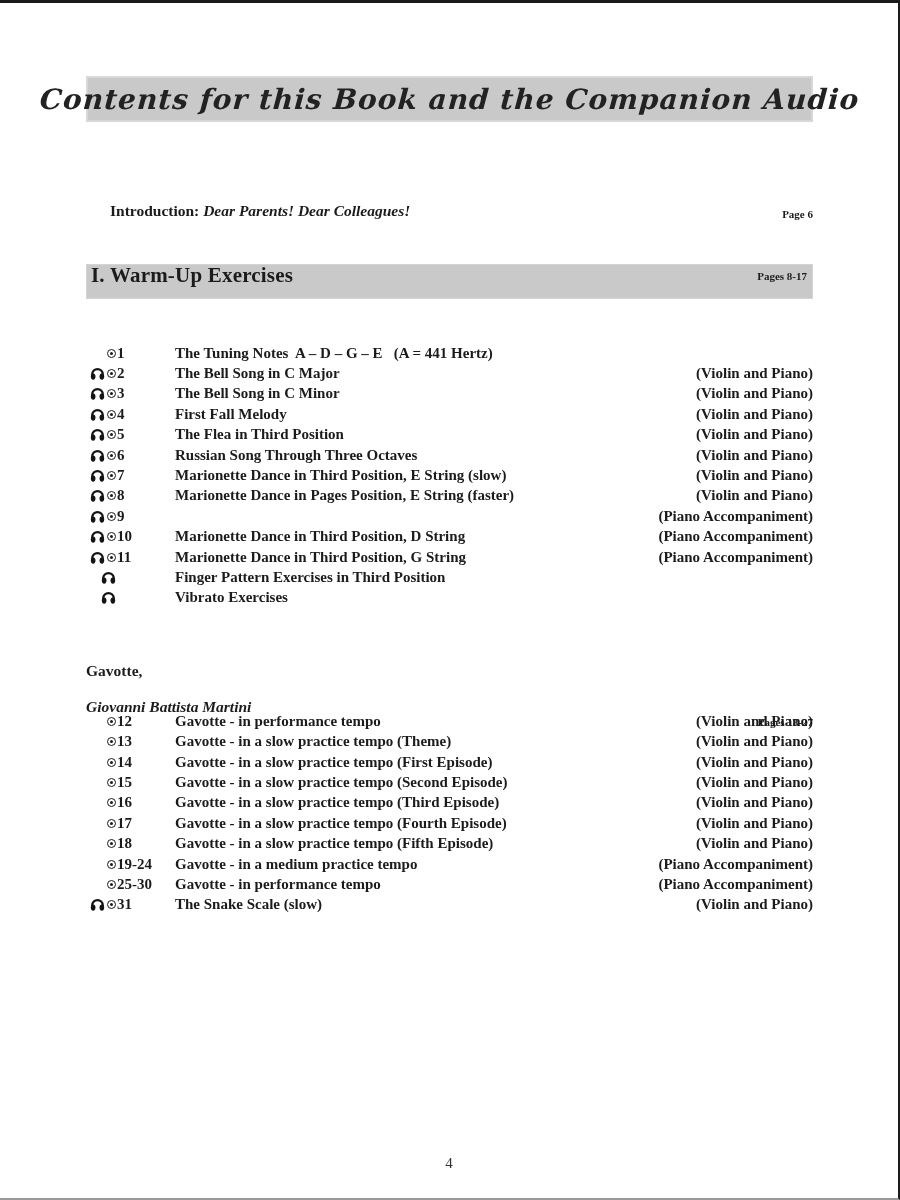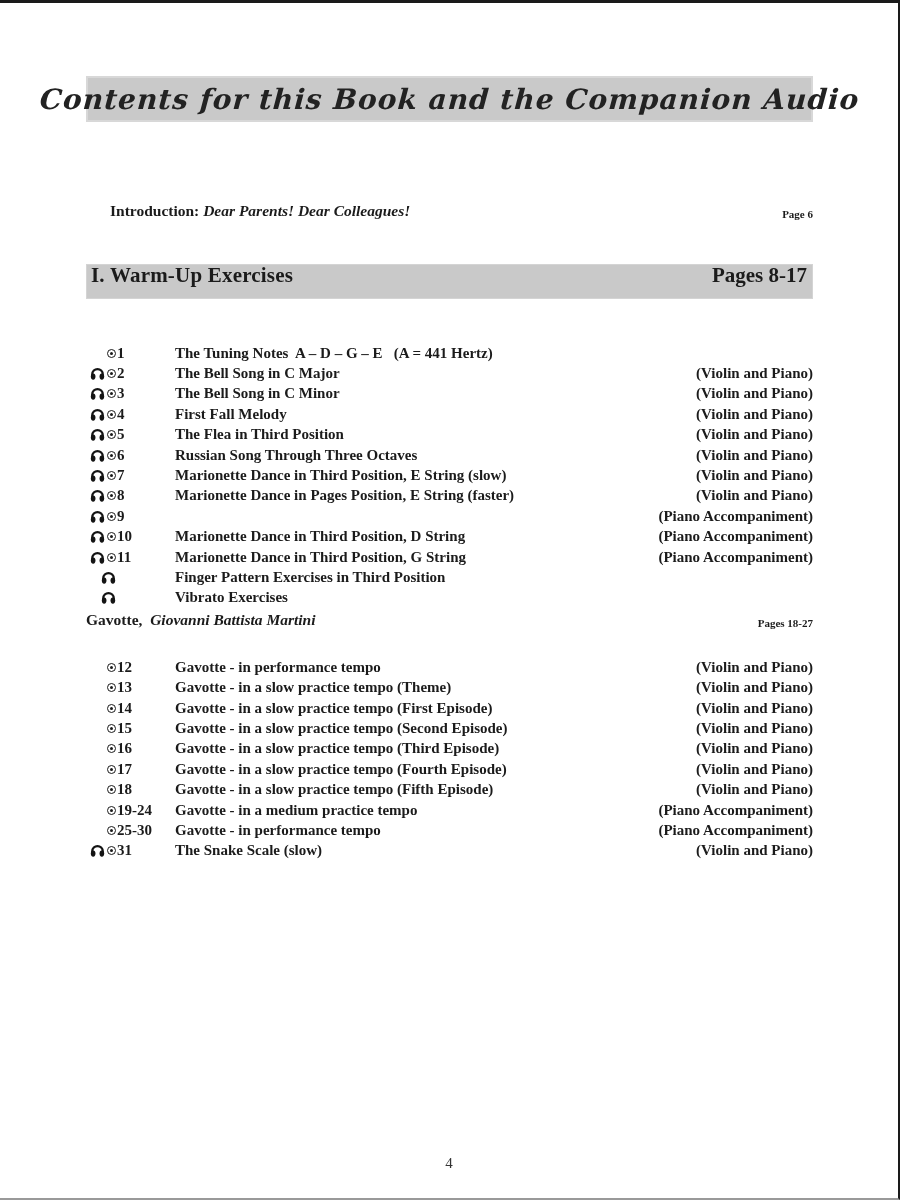--- a/index.html
+++ b/index.html
@@ -58,30 +58,32 @@
   .section-banner {
     height: 35px;
     background: #c9c9c9;
     box-shadow: inset 0 0 0 1px #d4d4d4;
     display: flex;
     align-items: center;
     padding: 0 6px 12px 5px;
     box-sizing: border-box;
   }
   .sec-title { font-size: 21px; font-weight: bold; letter-spacing: 0.2px; }
-  .sec-pages { margin-left: auto; font-size: 21px; font-weight: bold; }
+  .sec-pages { margin-left: auto; font-size: 11px; font-weight: bold; }
   .banner-1 { margin-top: 44px; }
   .banner-2 { margin-top: 49px; }
   
   .piece-row {
+    margin-top: 54px;
     height: 21px;
     display: flex;
-    align-items: flex-end;
+    align-items: flex-start;
     font-size: 15.5px;
     font-weight: bold;
+    flex-direction: column;
   }
   
   .track-list { display: block; }
   .list-1 { margin-top: 44px; }
   .list-2 { margin-top: 28px; }
   .track-row {
     display: flex;
     align-items: center;
     height: 20.4px;
     font-size: 15px;

